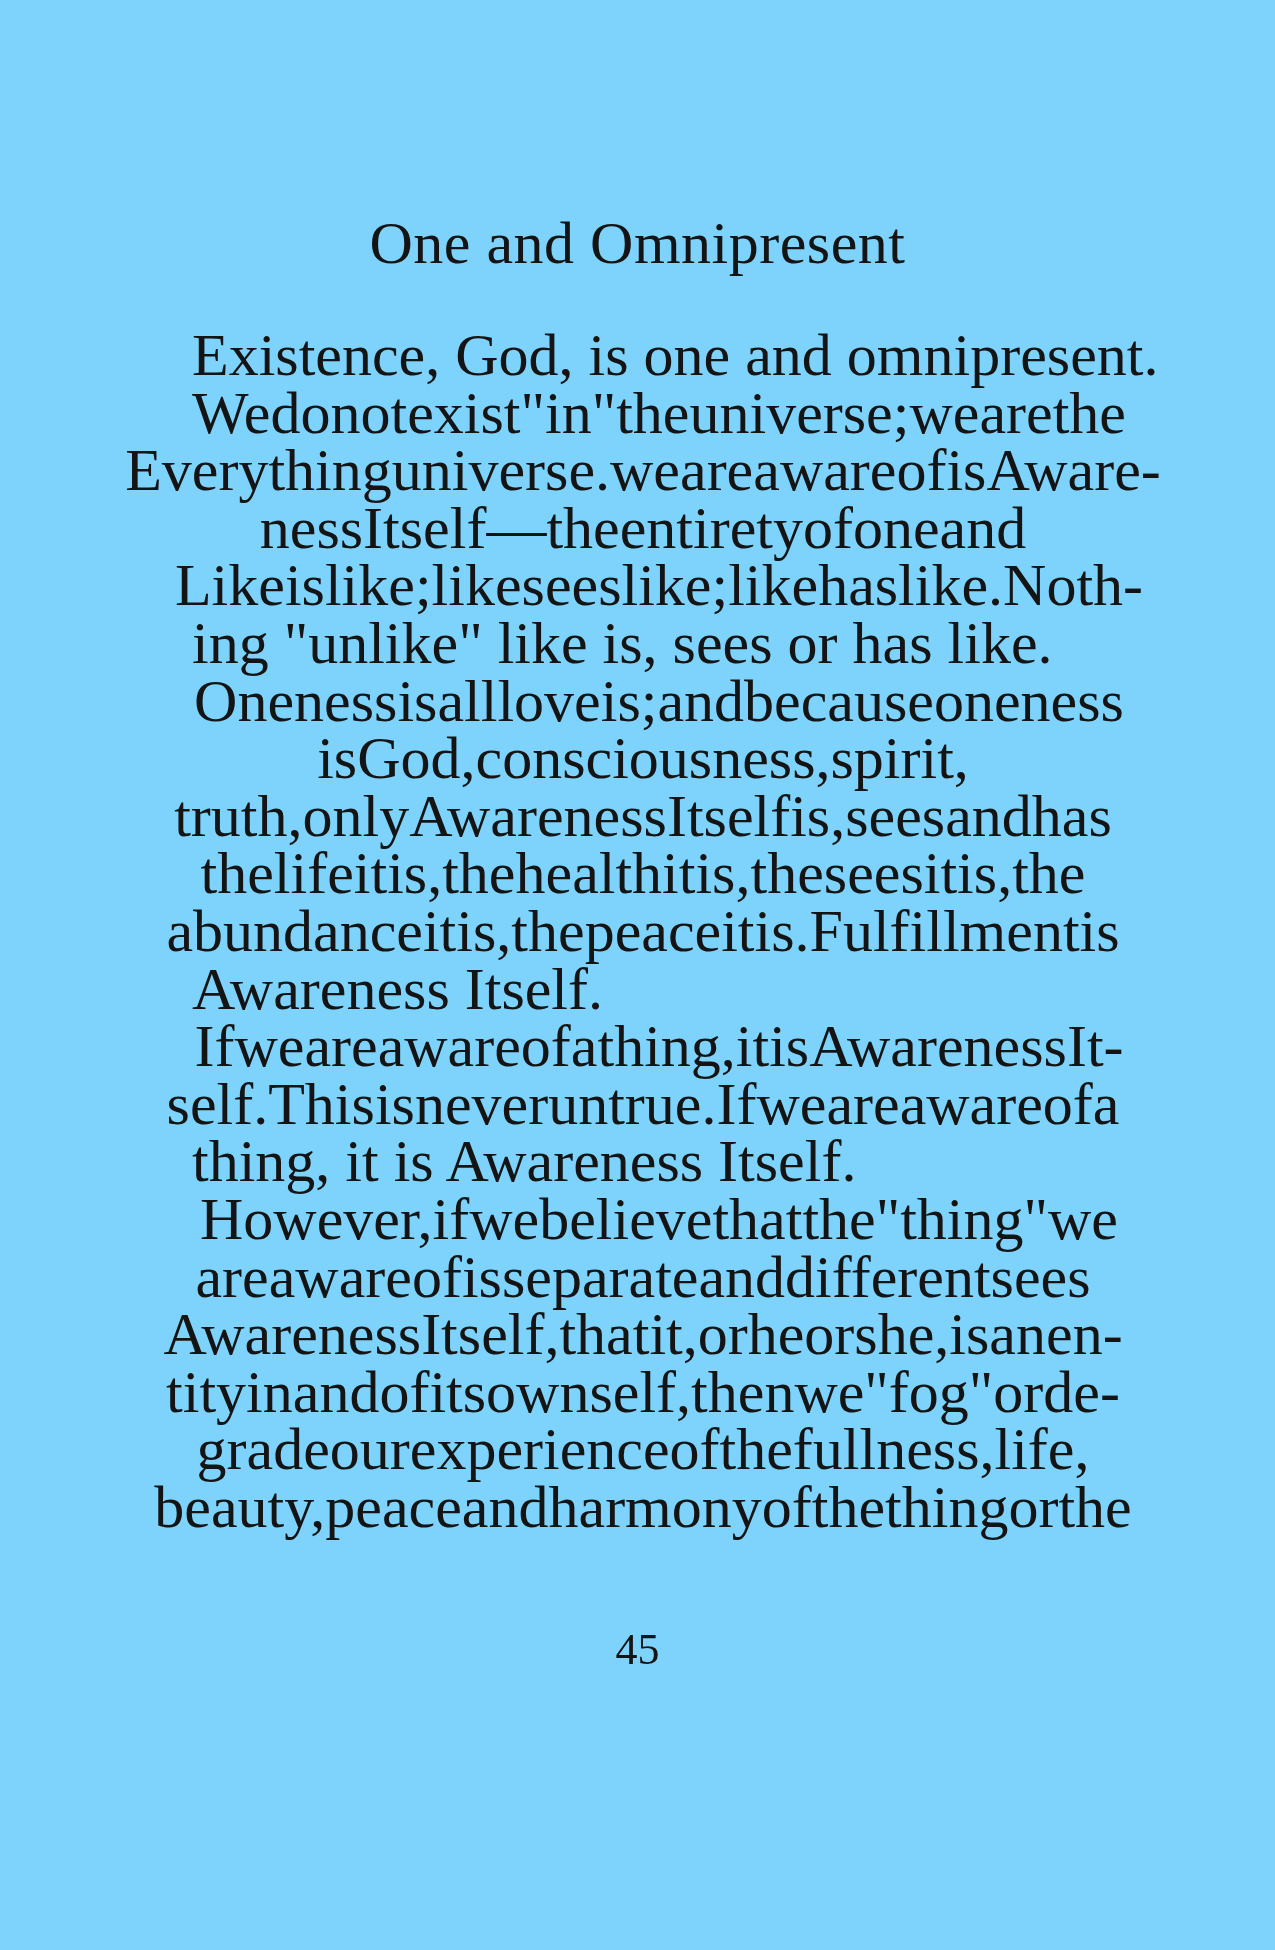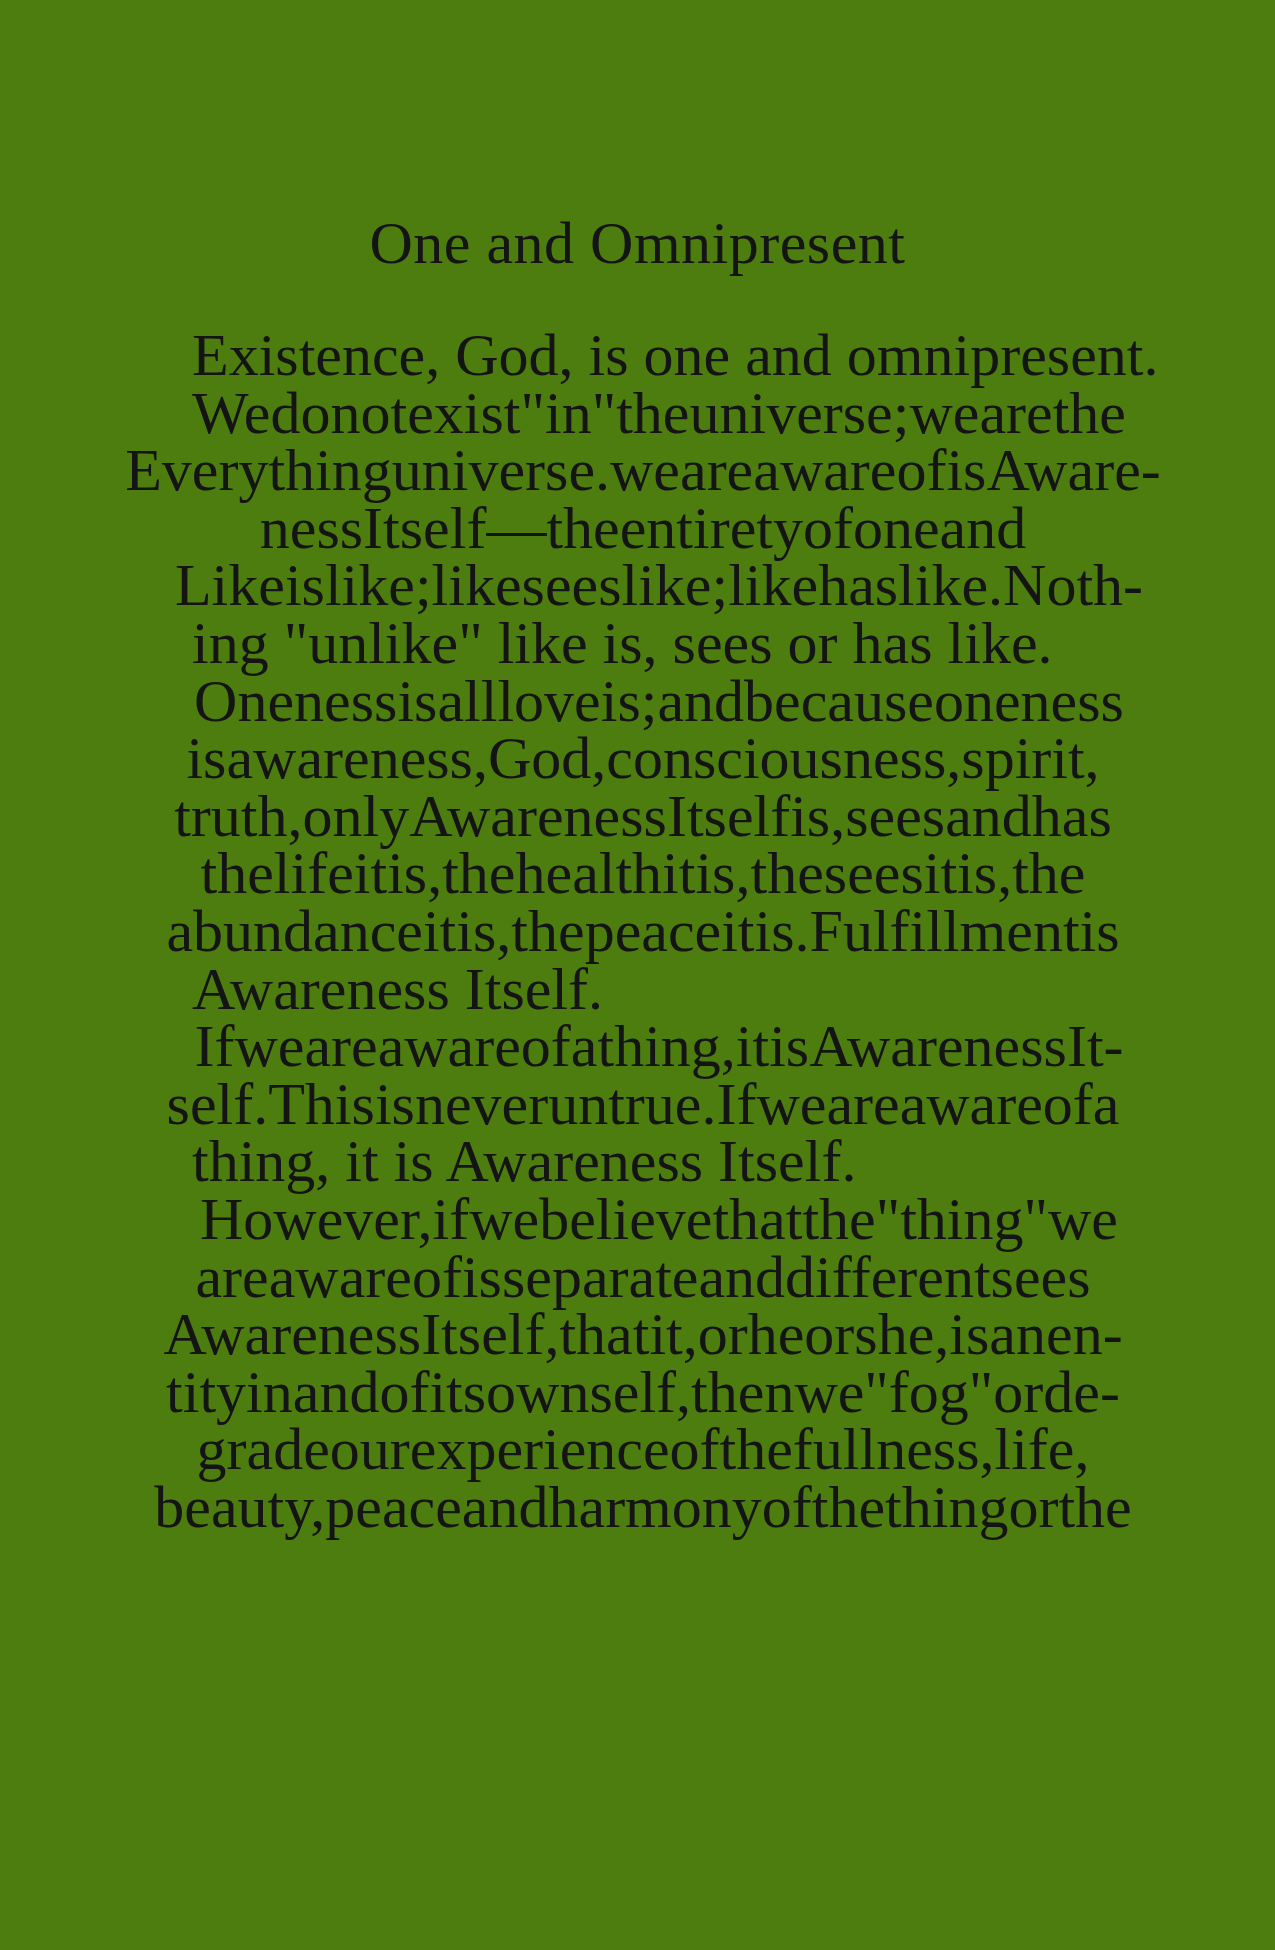--- a/index.html
+++ b/index.html
@@ -4,21 +4,21 @@
 <style>
   html, body {
     margin: 0;
     padding: 0;
     background: #ffffff;
   }
   .page {
     position: relative;
     width: 1275px;
     height: 1950px;
-    background: #4d7c0f;
+    background: #7dd3fc;
     font-family: "Liberation Serif", serif;
     color: #141414;
     overflow: hidden;
   }
   .chapter-title {
     position: absolute;
     top: 212px;
     left: 0;
     width: 100%;
     text-align: center;
@@ -117,21 +117,20 @@
         <span>is</span>
         <span>all</span>
         <span>love</span>
         <span>is;</span>
         <span>and</span>
         <span>because</span>
         <span>oneness</span>
       </div>
       <div class="line justify">
         <span>is</span>
-        <span>awareness,</span>
         <span>God,</span>
         <span>consciousness,</span>
         <span>spirit,</span>
       </div>
       <div class="line justify">
         <span>truth,</span>
         <span>only</span>
         <span>Awareness</span>
         <span>Itself</span>
         <span>is,</span>
@@ -255,13 +254,14 @@
         <span>and</span>
         <span>harmony</span>
         <span>of</span>
         <span>the</span>
         <span>thing</span>
         <span>or</span>
         <span>the</span>
       </div>
     </div>
 
+  <div class="page-number">45</div>
 </div>
 
 </body></html>

